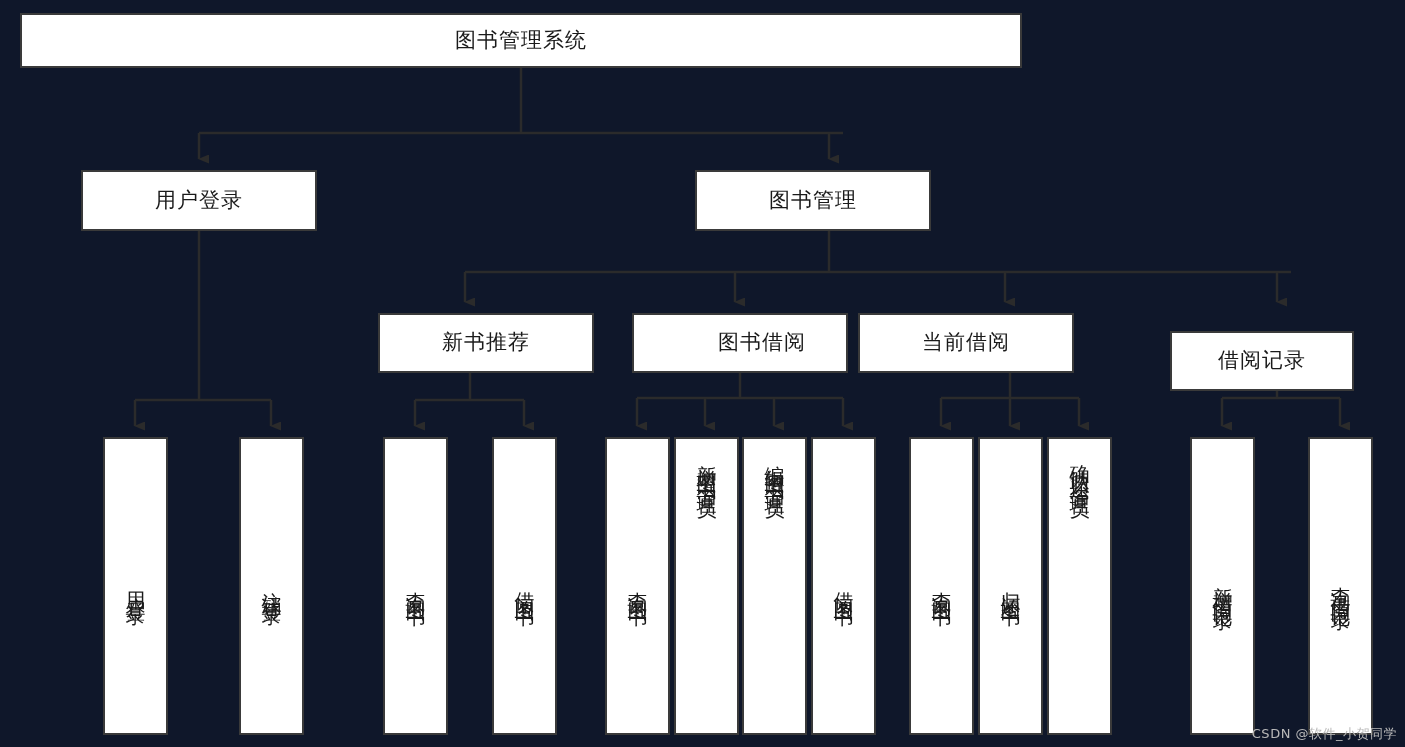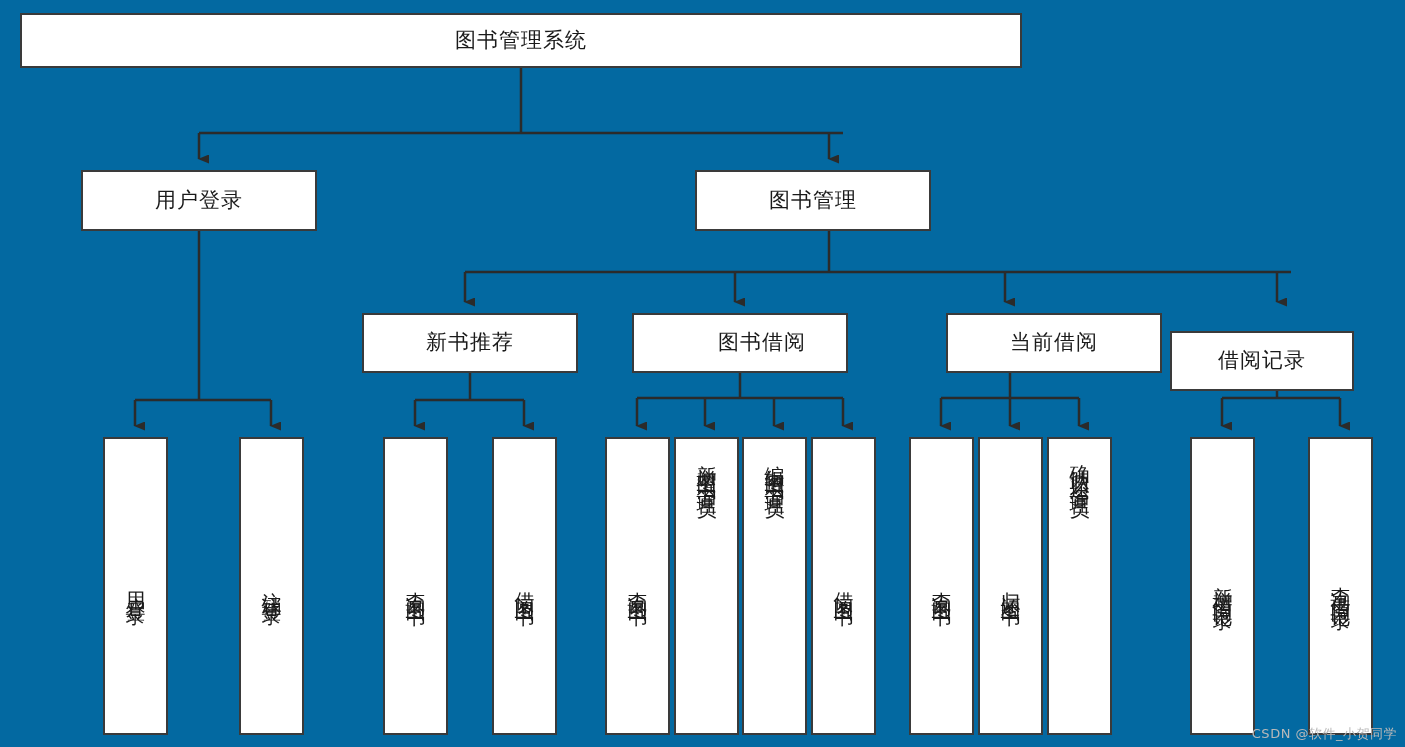--- a/index.html
+++ b/index.html
@@ -4,21 +4,21 @@
 <style>
   html,body{margin:0;padding:0;background:#ffffff;}
   body{
     font-family:"DejaVu Sans","Liberation Sans",sans-serif;
     color:#1a1a1a;
   }
   #canvas{
     position:relative;
     width:1405px;
     height:747px;
-    background:#0369a1;
+    background:#0f172a;
     overflow:hidden;
   }
   svg#wires{
     position:absolute;
     left:0; top:0;
     width:1405px;
     height:747px;
     pointer-events:none;
   }
   .node{
@@ -127,27 +127,27 @@
     <span class="label">图书管理系统</span>
   </div>
 
   <div class="node h" style="left:81px; top:170px; width:236px; height:61px;">
     <span class="label">用户登录</span>
   </div>
   <div class="node h" style="left:695px; top:170px; width:236px; height:61px;">
     <span class="label">图书管理</span>
   </div>
 
-  <div class="node h" style="left:362px; top:313px; width:216px; height:60px;">
+  <div class="node h" style="left:378px; top:313px; width:216px; height:60px;">
     <span class="label">新书推荐</span>
   </div>
   <div class="node h" style="left:632px; top:313px; width:216px; height:60px;padding-left:44px;">
     <span class="label">图书借阅</span>
   </div>
-  <div class="node h" style="left:946px; top:313px; width:216px; height:60px;">
+  <div class="node h" style="left:858px; top:313px; width:216px; height:60px;">
     <span class="label">当前借阅</span>
   </div>
   <div class="node h" style="left:1170px; top:296px; width:184px; height:60px;margin-top:35px;">
     <span class="label">借阅记录</span>
   </div>
 
   <div class="node v centered" style="left:103px; top:437px; width:65px; height:298px;">
     <span class="label">用户登录</span>
   </div>
   <div class="node v centered" style="left:239px; top:437px; width:65px; height:298px;">

